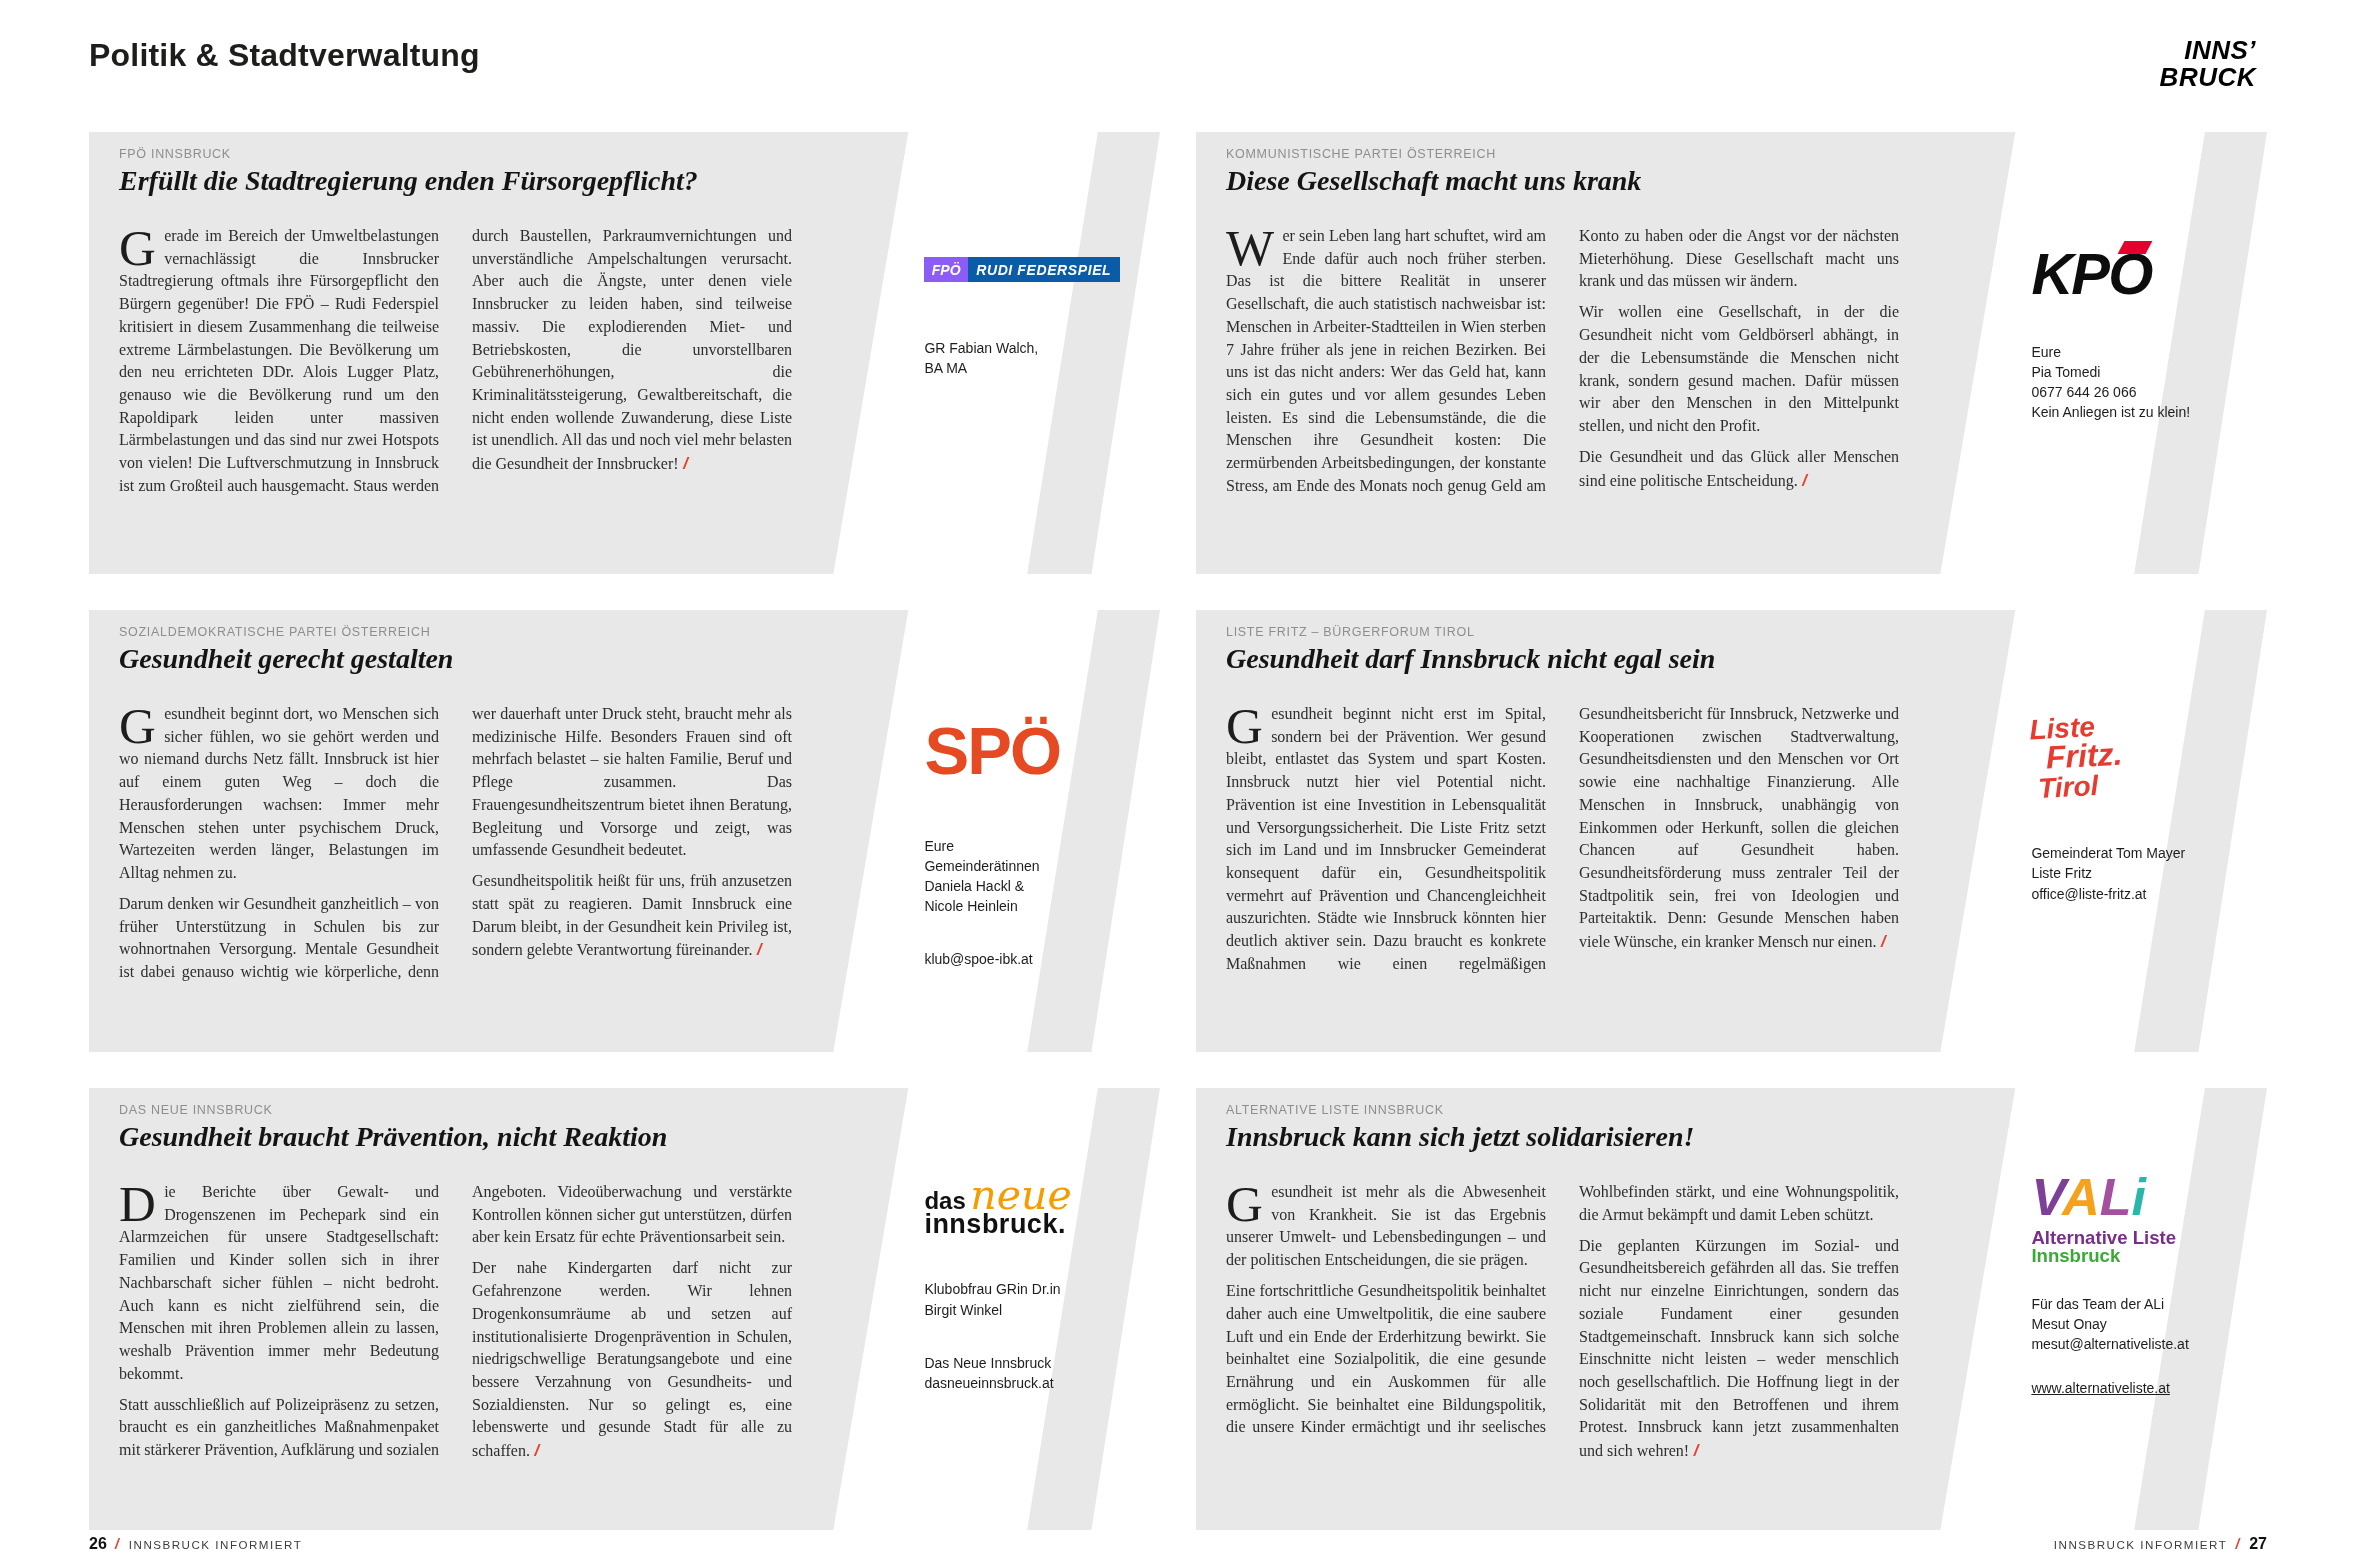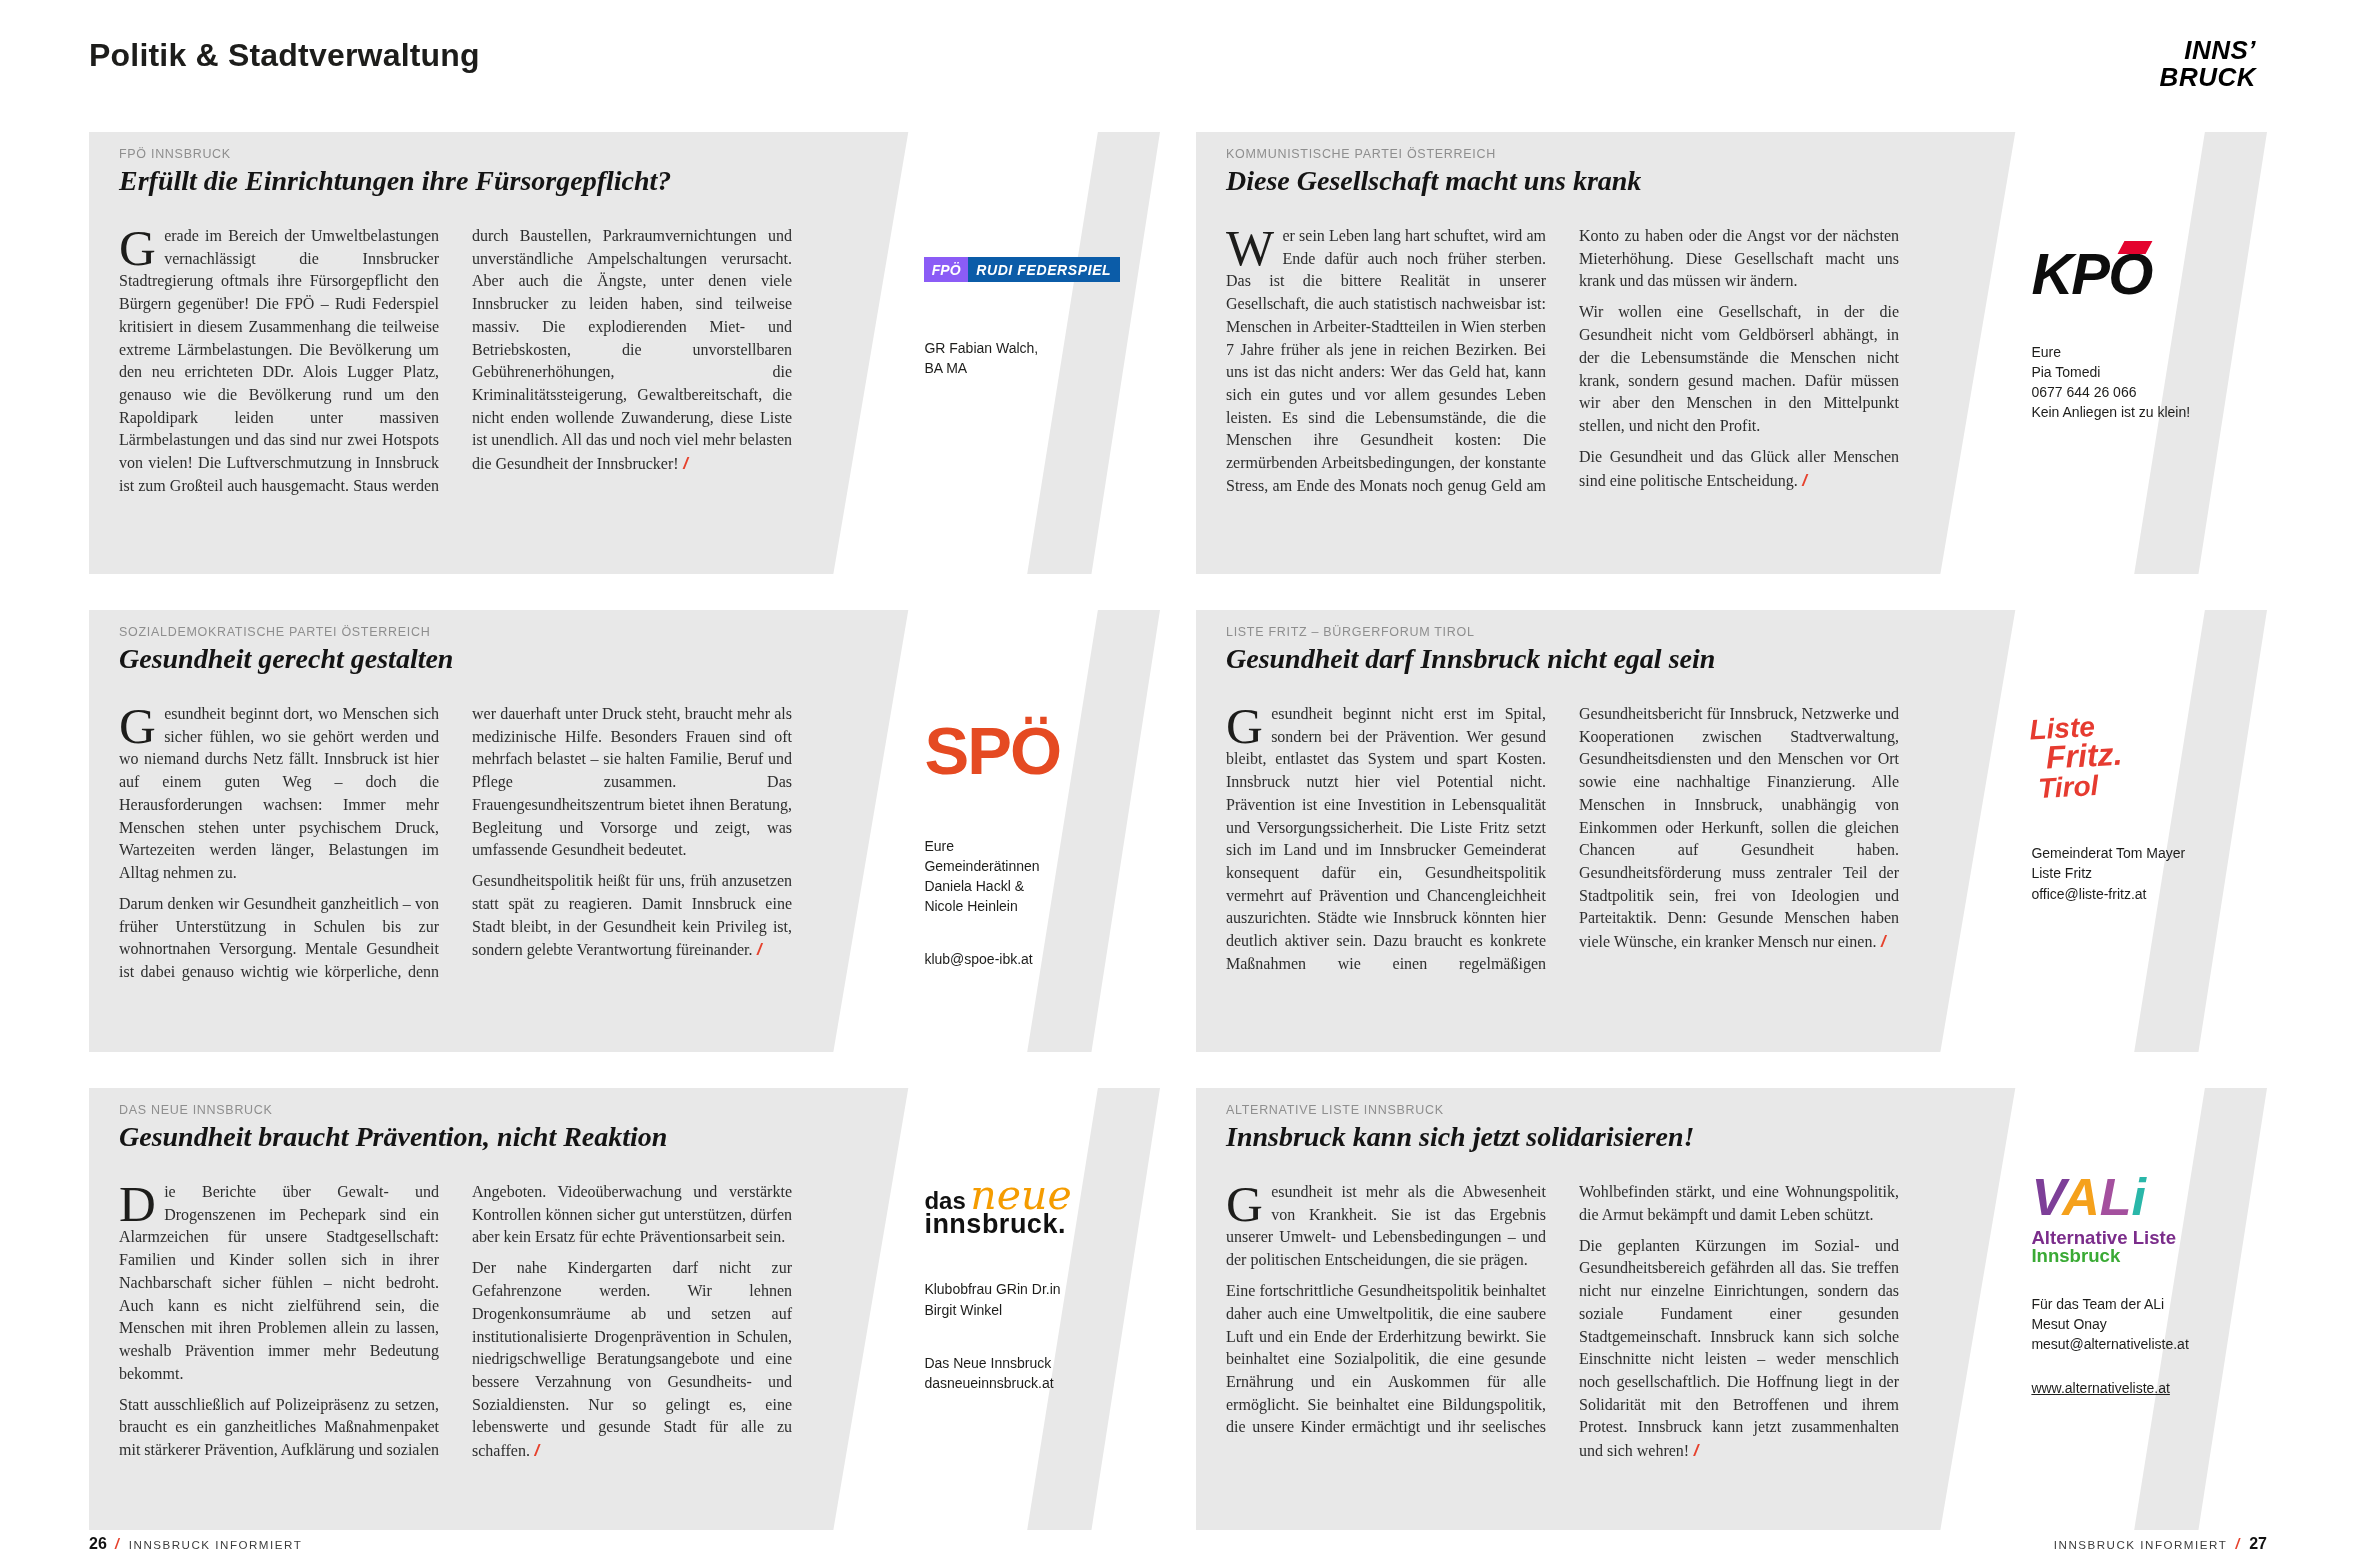--- a/index.html
+++ b/index.html
@@ -101,21 +101,21 @@
     <div>BRUCK</div>
   </div>
 </div>
 
 <div class="articles">
 
   <article class="block">
     <div class="bg-main"></div>
     <div class="bg-strip"></div>
     <div class="kicker">FPÖ INNSBRUCK</div>
-    <h2 class="title">Erfüllt die Einrichtungen ihre Fürsorgepflicht?</h2>
+    <h2 class="title">Erfüllt die Stadtregierung enden Fürsorgepflicht?</h2>
     <div class="textcols">
       <p><span class="dropcap">G</span><span>erade im Bereich der Umweltbelastungen vernachlässigt die Innsbrucker Stadtregierung oftmals ihre Fürsorgepflicht den Bürgern gegenüber! Die FPÖ – Rudi Federspiel kritisiert in diesem Zusammenhang die teilweise extreme Lärmbelastungen. Die Bevölkerung um den neu errichteten DDr. Alois Lugger Platz, genauso wie die Bevölkerung rund um den Rapoldipark leiden unter massiven Lärmbelastungen und das sind nur zwei Hotspots von vielen! Die Luftverschmutzung in Innsbruck ist zum Großteil auch hausgemacht. Staus werden durch Baustellen, Parkraumvernichtungen und unverständliche Ampelschaltungen verursacht. Aber auch die Ängste, unter denen viele Innsbrucker zu leiden haben, sind teilweise massiv. Die explodierenden Miet- und Betriebskosten, die unvorstellbaren Gebührenerhöhungen, die Kriminalitätssteigerung, Gewaltbereitschaft, die nicht enden wollende Zuwanderung, diese Liste ist unendlich. All das und noch viel mehr belasten die Gesundheit der Innsbrucker!</span><span class="mark">/</span></p>
     </div>
     <div class="side">
       <div class="fpoe-logo" style="margin-top:125px">
         <span class="f">FPÖ</span>
         <span class="r">RUDI FEDERSPIEL</span>
       </div>
       <div class="caption" style="margin-top:56px">
         <div>GR Fabian Walch,</div>
@@ -149,21 +149,21 @@
   </article>
 
   <article class="block">
     <div class="bg-main"></div>
     <div class="bg-strip"></div>
     <div class="kicker">SOZIALDEMOKRATISCHE PARTEI ÖSTERREICH</div>
     <h2 class="title">Gesundheit gerecht gestalten</h2>
     <div class="textcols">
       <p><span class="dropcap">G</span><span>esundheit beginnt dort, wo Menschen sich sicher fühlen, wo sie gehört werden und wo niemand durchs Netz fällt. Innsbruck ist hier auf einem guten Weg – doch die Herausforderungen wachsen: Immer mehr Menschen stehen unter psychischem Druck, Wartezeiten werden länger, Belastungen im Alltag nehmen zu.</span></p>
       <p><span>Darum denken wir Gesundheit ganzheitlich – von früher Unterstützung in Schulen bis zur wohnortnahen Versorgung. Mentale Gesundheit ist dabei genauso wichtig wie körperliche, denn wer dauerhaft unter Druck steht, braucht mehr als medizinische Hilfe. Besonders Frauen sind oft mehrfach belastet – sie halten Familie, Beruf und Pflege zusammen. Das Frauengesundheitszentrum bietet ihnen Beratung, Begleitung und Vorsorge und zeigt, was umfassende Gesundheit bedeutet.</span></p>
-      <p><span>Gesundheitspolitik heißt für uns, früh anzusetzen statt spät zu reagieren. Damit Innsbruck eine Stadt bleibt, in der Gesundheit kein Privileg ist, sondern gelebte Verantwortung füreinander.</span><span class="mark">/</span></p>
+      <p><span>Gesundheitspolitik heißt für uns, früh anzusetzen statt spät zu reagieren. Damit Innsbruck eine Darum bleibt, in der Gesundheit kein Privileg ist, sondern gelebte Verantwortung füreinander.</span><span class="mark">/</span></p>
     </div>
     <div class="side">
       <div class="spoe-logo" style="margin-top:107px">
         <span>SPÖ</span>
       </div>
       <div class="caption" style="margin-top:52px">
         <div>Eure</div>
         <div>Gemeinderätinnen</div>
         <div>Daniela Hackl &amp;</div>
         <div>Nicole Heinlein</div>

